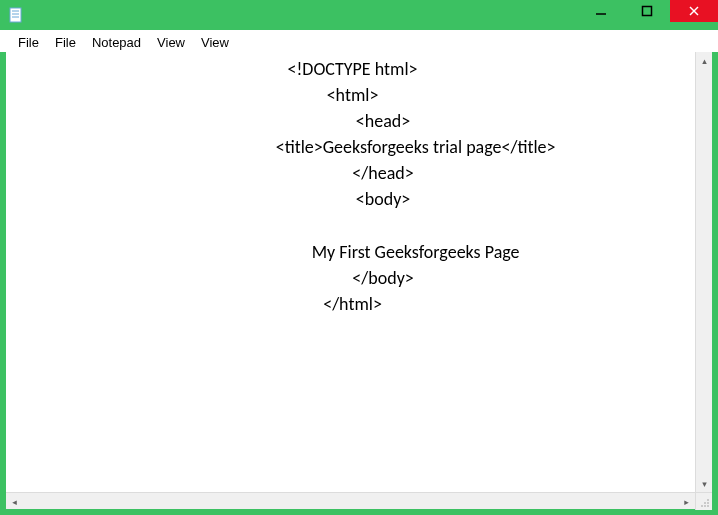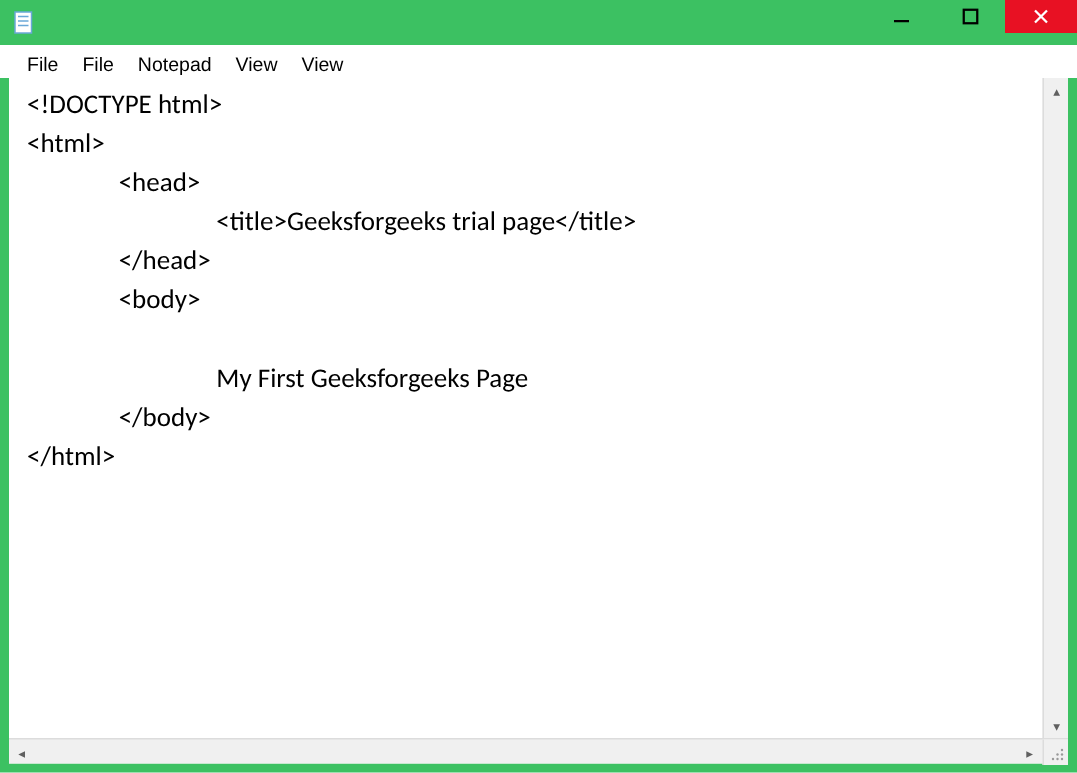--- a/index.html
+++ b/index.html
@@ -74,20 +74,21 @@
       padding: 2px 8px;
       cursor: default;
     }
     .content-wrap {
       flex: 1;
       background: #fff;
       display: flex;
       flex-direction: column;
       margin: 0 6px 6px 6px;
       position: relative;
+      text-align: center;
     }
     .editor-area {
       flex: 1;
       display: flex;
       overflow: hidden;
     }
     .editor {
       flex: 1;
       font-family: Calibri, "Segoe UI", Tahoma, sans-serif;
       font-size: 18px;

